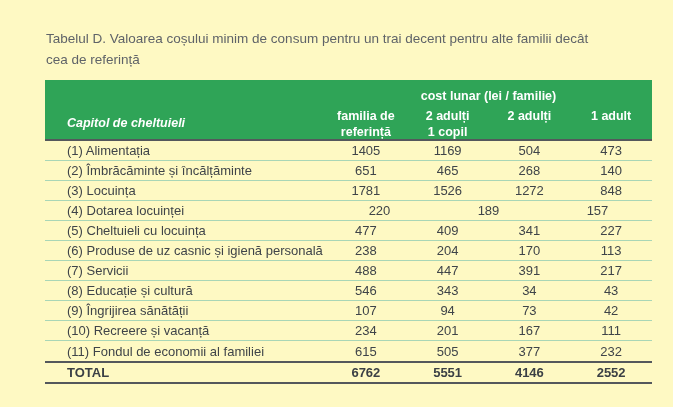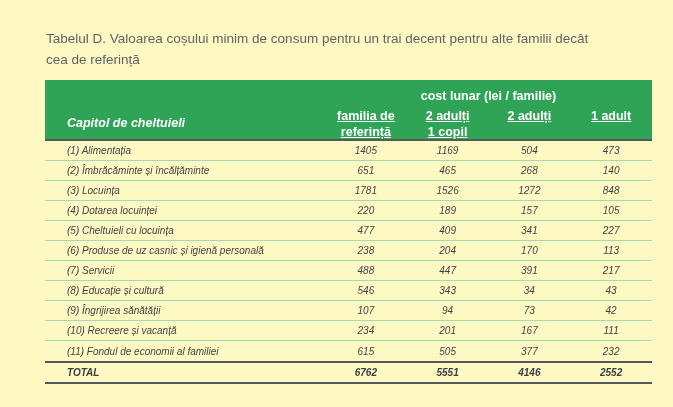--- a/index.html
+++ b/index.html
@@ -48,36 +48,35 @@
     display: flex;
     flex-direction: column;
     padding-top: 7px;
   }
   .th-group {
     text-align: center;
     font-size: 12.5px;
     height: 19px;
     line-height: 19px;
   }
-  .th-cols { display: flex; flex: 1; text-decoration: underline; }
+  .th-cols { display: flex; flex: 1; }
   .th-col {
     flex: 1;
     text-align: center;
     font-size: 12.5px;
     line-height: 16px;
     padding-top: 2px;
   }
   .tr {
     display: flex;
     align-items: center;
     height: 20px;
     border-bottom: 1px solid #a9d6b6;
-    font-size: 10px;
+    font-size: 13px;
     color: #3f4449;
-    font-style: italic;
   }
   .tr:nth-last-child(2) { border-bottom: none; }
   .td-label { width: 280px; padding-left: 22px; white-space: nowrap; }
   .td-num { flex: 1; text-align: center; }
   .tr.total {
     height: 23px;
     font-weight: bold;
     border-top: 2px solid #54585c;
     border-bottom: 2px solid #54585c;
     color: #3b4045;
@@ -144,21 +143,20 @@
         <div class="td-num">1526</div>
         <div class="td-num">1272</div>
         <div class="td-num">848</div>
       </div>
 
       <div class="tr">
         <div class="td-label">(4) Dotarea locuinței</div>
         <div class="td-num">220</div>
         <div class="td-num">189</div>
         <div class="td-num">157</div>
-        <div class="td-num">105</div>
       </div>
 
       <div class="tr">
         <div class="td-label">(5) Cheltuieli cu locuința</div>
         <div class="td-num">477</div>
         <div class="td-num">409</div>
         <div class="td-num">341</div>
         <div class="td-num">227</div>
       </div>
 

